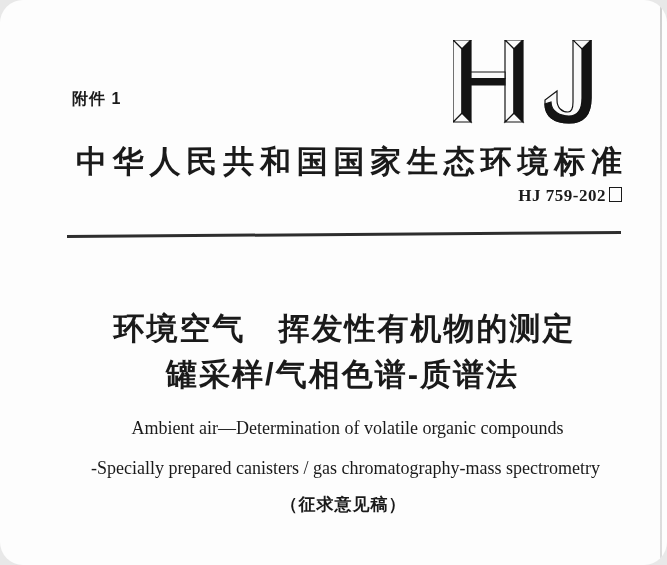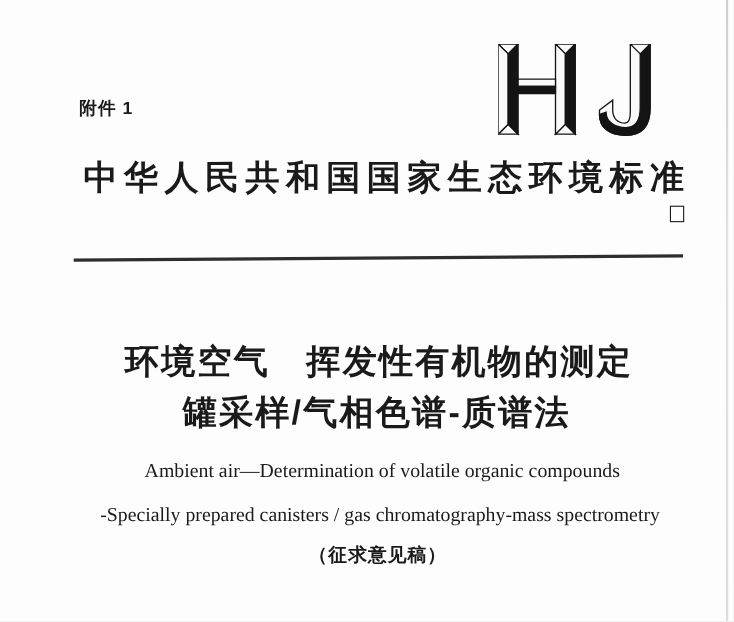--- a/index.html
+++ b/index.html
@@ -4,20 +4,21 @@
 <style>
   html,body{margin:0;padding:0;background:#e8e8e8;}
   .page{
     position:relative;
     width:667px;height:565px;
     background:#fdfdfd;
     color:#1a1a1a;
     font-family:"Liberation Serif", serif;
     overflow:hidden;
     margin:0 auto;
+    border-radius:23px;
   }
   .scan-edge{
     position:absolute;right:5px;top:0;width:2px;height:100%;
     background:linear-gradient(to bottom,#c6c6c6,#dedede 40%,#d6d6d6);
     opacity:.85;
   }
   .attachment{
     position:absolute;left:72px;top:89px;
     font-family:"Liberation Sans", sans-serif;
     font-size:16px;font-weight:600;letter-spacing:1px;
@@ -115,21 +116,21 @@
       <span>生</span>
       <span>态</span>
       <span>环</span>
       <span>境</span>
       <span>标</span>
       <span>准</span>
     </div>
 
   <div class="code-block">
     <div class="code-line">
-      <span class="ph-box"></span>
+      <span>HJ 759-202</span><span class="ph-box"></span>
     </div>
   </div>
 
   <div class="rule"></div>
 
   <div class="title-zh l1">环境空气　挥发性有机物的测定</div>
 
   <div class="title-zh l2">罐采样/气相色谱-质谱法</div>
 
   <div class="title-en l1">Ambient air—Determination of volatile organic compounds</div>

